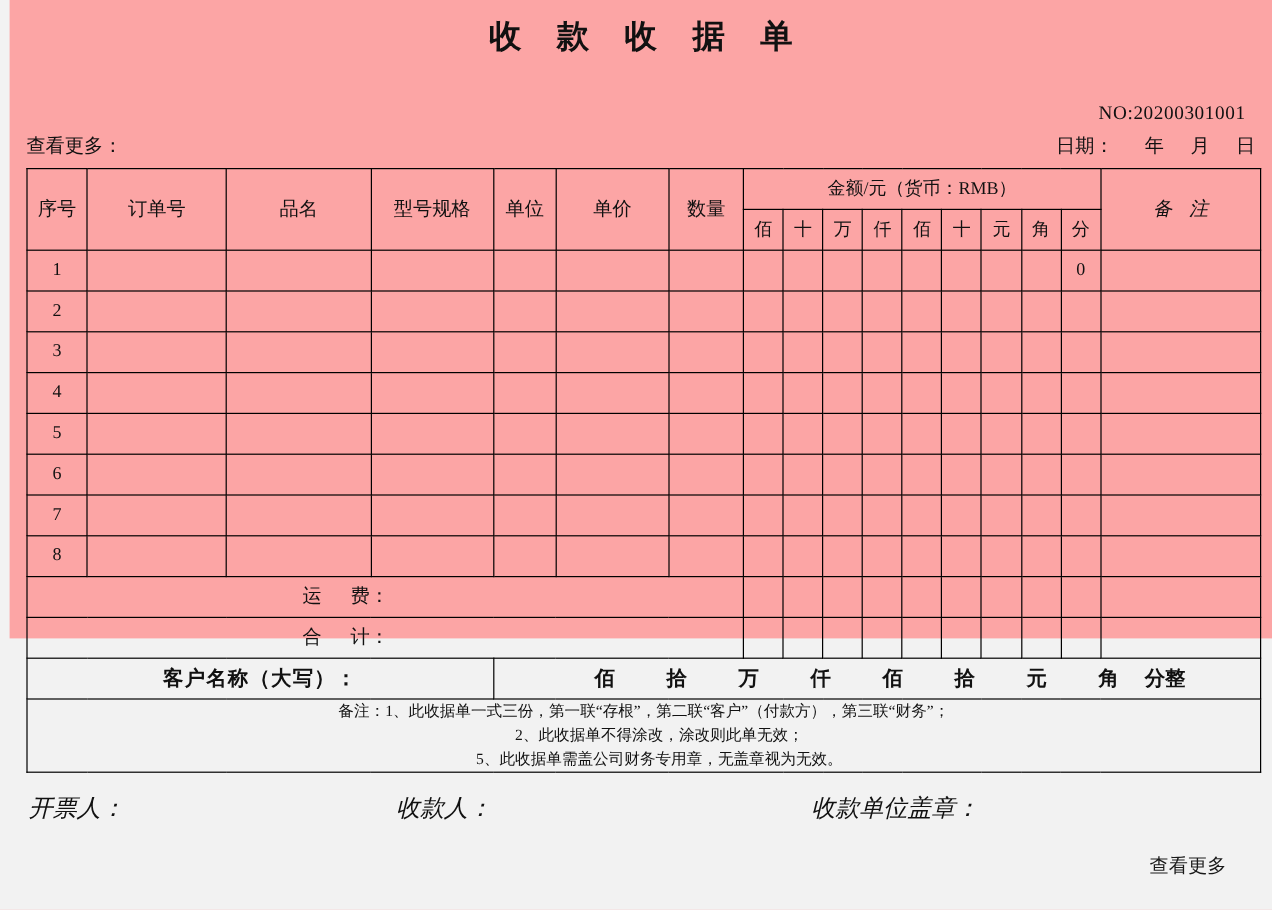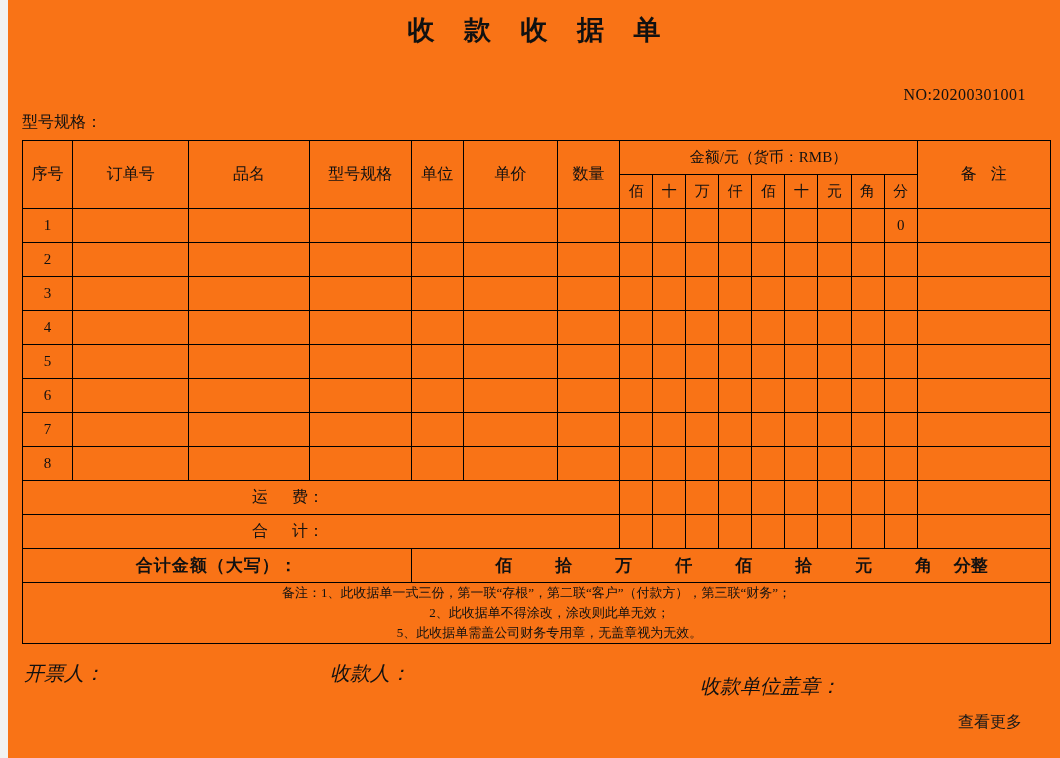--- a/index.html
+++ b/index.html
@@ -12,42 +12,42 @@
     height: 758px;
     font-family: "Liberation Serif", "DejaVu Serif", serif;
     color: #111;
     overflow: hidden;
   }
   .page {
     position: absolute;
     left: 8px;
     top: 0;
     width: 1052px;
-    height: 758px;
-    background: #f97316;
+    height: 532px;
+    background: #fca5a5;
   }
 
   
   .doc-title {
     position: absolute;
     left: 0;
     top: 12px;
     width: 1052px;
     text-align: center;
     font-size: 27px;
     font-weight: bold;
     letter-spacing: 11px;
     text-indent: 11px;
     font-family: "Liberation Sans", "DejaVu Sans", sans-serif;
   }
 
   
   .no-line {
     position: absolute;
-    right: 34px;
+    right: 22px;
     top: 86px;
     font-size: 16px;
     letter-spacing: 0.5px;
   }
   .cust-line {
     position: absolute;
     left: 14px;
     top: 112px;
     font-size: 16px;
   }
@@ -74,21 +74,21 @@
     border: 1px solid #000;
     padding: 0;
     text-align: center;
     vertical-align: middle;
     height: 33px;
     font-family: "Liberation Serif", "DejaVu Serif", serif;
   }
   td.hcell { font-size: 16px; }
   td.amt-group { font-size: 15px; height: 24px; }
   td.amt-sub { font-size: 15px; height: 24px; }
-  td.beizhu { font-size: 16px; letter-spacing: 5px; text-indent: 5px; }
+  td.beizhu { font-size: 16px; letter-spacing: 5px; text-indent: 5px; font-style: italic; }
   td.rownum { font-size: 15px; }
   td.blank { height: 33px; }
 
   td.fee-label {
     text-align: right;
     padding-right: 0;
     font-size: 16px;
     height: 34px;
   }
   .fee-inner {
@@ -130,21 +130,21 @@
 
   
   .sig {
     position: absolute;
     top: 660px;
     font-size: 20px;
     font-style: italic;
   }
   .sig-1 { left: 16px; }
   .sig-2 { left: 322px; }
-  .sig-3 { left: 692px; margin-top: 13px; }
+  .sig-3 { left: 668px; }
 
   
   .view-more {
     position: absolute;
     right: 38px;
     top: 712px;
     font-size: 16px;
     font-family: "Liberation Sans", "DejaVu Sans", sans-serif;
     color: #1a1a1a;
     cursor: pointer;
@@ -152,22 +152,25 @@
 </style>
 </head>
 <body>
 
 <div class="page">
 
   <div class="doc-title">收 款 收 据 单</div>
 
   <div class="no-line">NO:20200301001</div>
 
-  <div class="cust-line">型号规格：</div>
-
+  <div class="cust-line">查看更多：</div>
+
+  <div class="date-line">
+    <span>日期：</span><span class="dl-sp"></span><span>年</span><span class="dl-sp2"></span><span>月</span><span class="dl-sp2"></span><span>日</span>
+  </div>
 
   <table class="main">
     <colgroup>
       <col style="width:50px">
       <col style="width:116px">
       <col style="width:120px">
       <col style="width:102px">
       <col style="width:52px">
       <col style="width:94px">
       <col style="width:62px">
@@ -385,21 +388,21 @@
         <td></td>
         <td></td>
         <td></td>
         <td></td>
         <td></td>
         <td></td>
         <td></td>
       </tr>
 
       <tr>
-        <td class="cap-label" colspan="4">合计金额（大写）：</td>
+        <td class="cap-label" colspan="4">客户名称（大写）：</td>
         <td class="cap-value" colspan="13">
           <span class="cu">佰</span><span class="cu">拾</span><span class="cu">万</span><span class="cu">仟</span><span class="cu">佰</span><span class="cu">拾</span><span class="cu">元</span><span class="cu">角</span><span class="cu-last">分整</span>
         </td>
       </tr>
 
       <tr>
         <td class="notes" colspan="17">
           <div class="nline">备注：1、此收据单一式三份，第一联“存根”，第二联“客户”（付款方），第三联“财务”；</div>
           <div class="nline nindent">2、此收据单不得涂改，涂改则此单无效；</div>
           <div class="nline nindent">5、此收据单需盖公司财务专用章，无盖章视为无效。</div>

